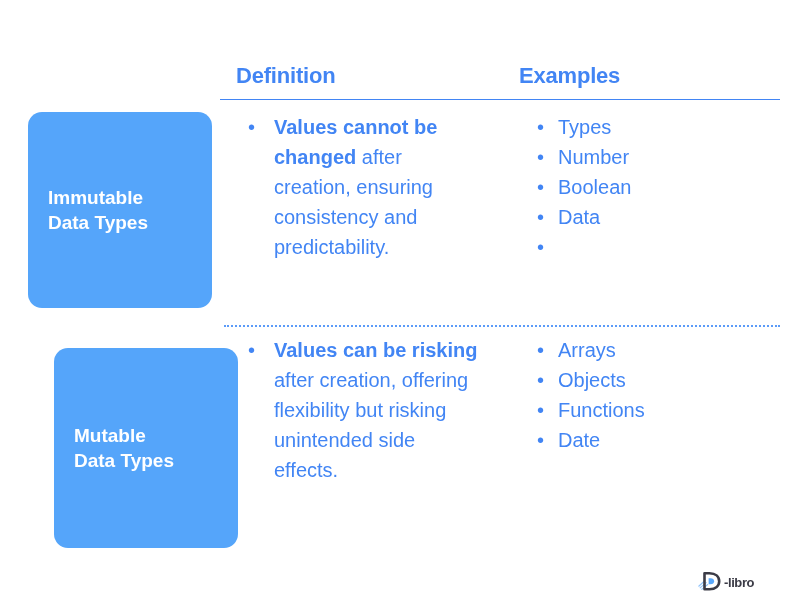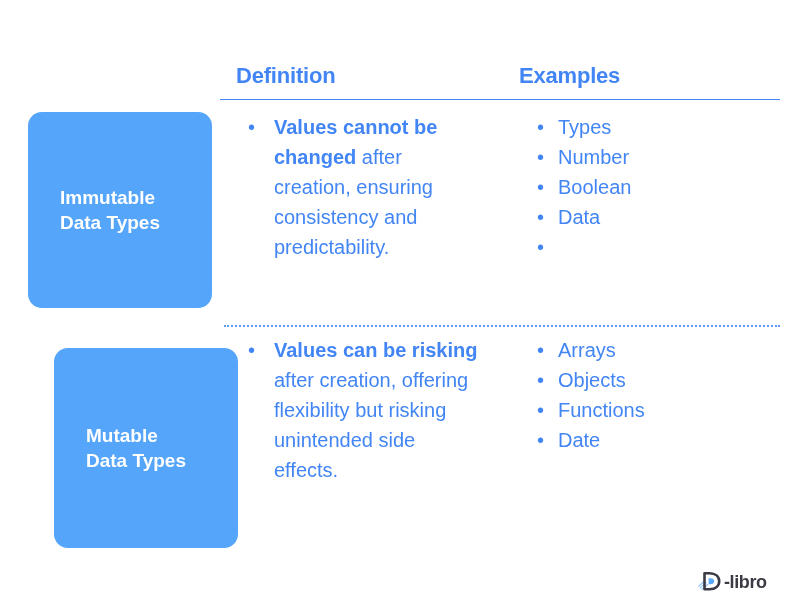--- a/index.html
+++ b/index.html
@@ -62,21 +62,21 @@
   }
 
   
   .card {
     position: absolute;
     left: 28px;
     width: 184px;
     background: #55a5fa;
     border-radius: 14px;
     box-sizing: border-box;
-    padding: 0 32px;
+    padding: 0 20px;
     display: flex;
     flex-direction: column;
     justify-content: center;
     align-items: flex-start;
   }
   .card.row1 { top: 112px;  height: 196px; }
   .card.row2 { top: 348px;  height: 200px; margin-left: 26px; }
 
   .card-label {
     color: #ffffff;
@@ -154,21 +154,21 @@
     display: flex;
     align-items: center;
     gap: 1px;
   }
   .logo-mark {
     width: 26px;
     height: 22px;
     display: block;
   }
   .logo-word {
-    font-size: 18px;
+    font-size: 13px;
     font-weight: bold;
     color: #3b3b46;
     letter-spacing: -0.4px;
     line-height: 1;
     position: relative;
     top: 1px;
   }
 </style>
 </head>
 <body>

